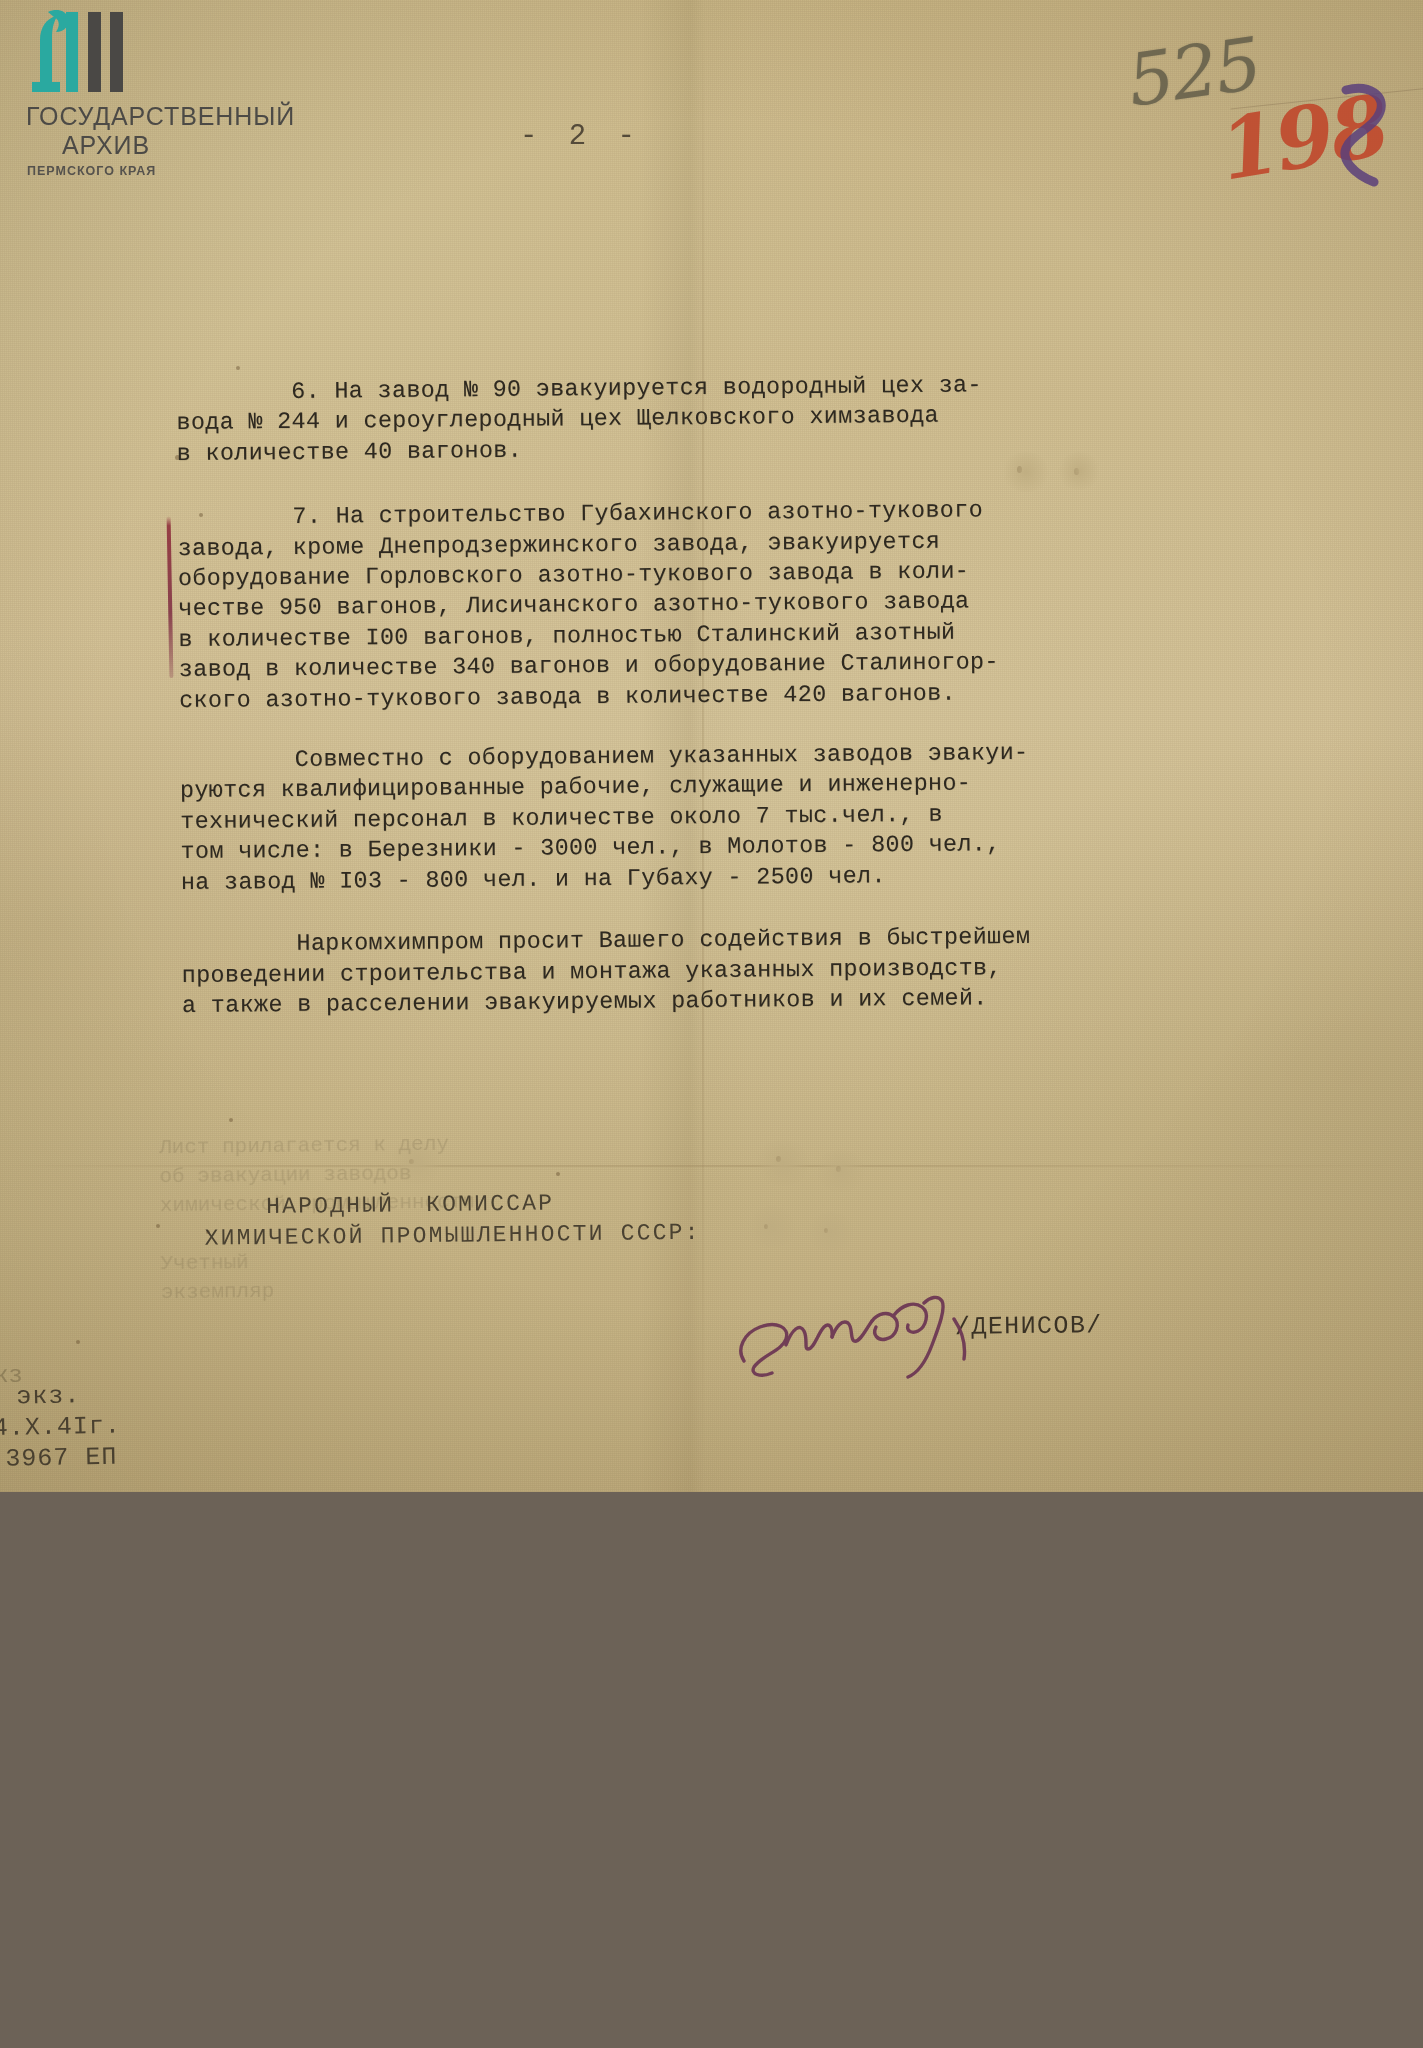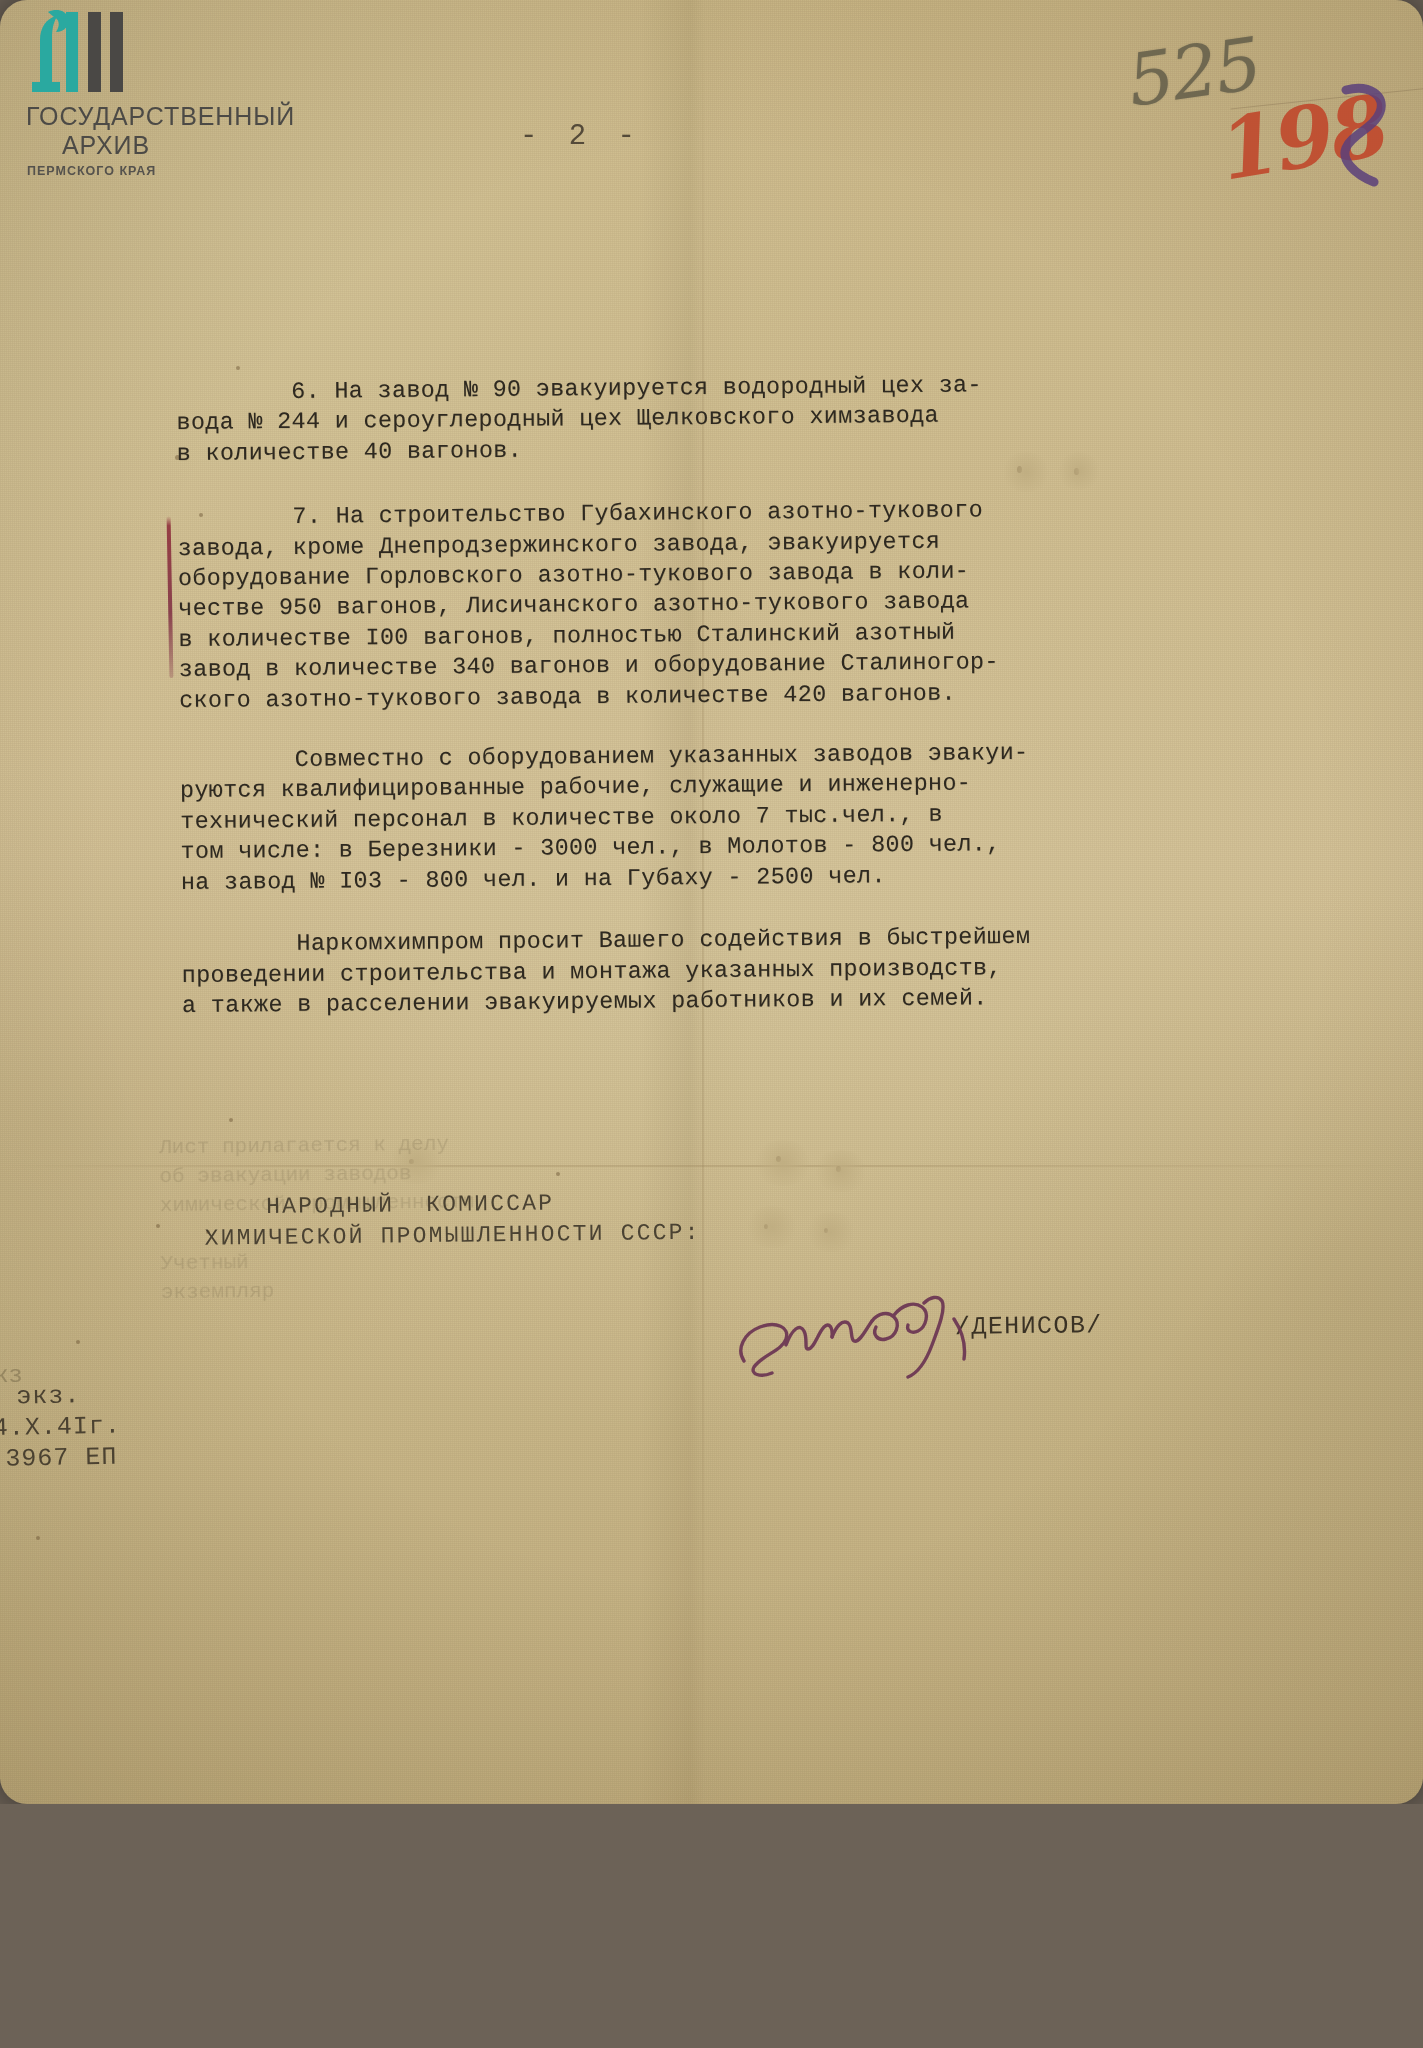--- a/index.html
+++ b/index.html
@@ -6,21 +6,21 @@
   html, body {
     margin: 0;
     padding: 0;
     background: #6c6257;
   }
 
   
   .page {
     position: relative;
     width: 1423px;
-    height: 1804px;
+    height: 1492px;
     margin: 0 auto;
     overflow: hidden;
     background-color: #cbb98c;
     background-image:
       
       linear-gradient(90deg,
         rgba(120,100,60,0.00) 0%,
         rgba(120,100,60,0.00) 45%,
         rgba(110,92,52,0.10) 48.5%,
         rgba(160,140,95,0.05) 49.5%,
@@ -29,21 +29,20 @@
       
       radial-gradient(ellipse 70% 45% at 18% 12%, rgba(214,201,159,0.55) 0%, rgba(214,201,159,0) 70%),
       radial-gradient(ellipse 60% 40% at 82% 20%, rgba(206,190,146,0.40) 0%, rgba(206,190,146,0) 70%),
       radial-gradient(ellipse 80% 38% at 50% 52%, rgba(216,203,162,0.45) 0%, rgba(216,203,162,0) 72%),
       radial-gradient(ellipse 85% 45% at 45% 88%, rgba(196,178,134,0.45) 0%, rgba(196,178,134,0) 75%),
       radial-gradient(ellipse 45% 30% at 95% 72%, rgba(176,157,112,0.35) 0%, rgba(176,157,112,0) 75%),
       radial-gradient(ellipse 40% 26% at 4% 62%, rgba(180,160,116,0.35) 0%, rgba(180,160,116,0) 75%),
       linear-gradient(180deg, #c9b585 0%, #cfbd90 22%, #d2c096 48%, #cbb98b 74%, #c2ae7e 100%);
     box-shadow: 0 0 40px rgba(0,0,0,0.55);
     font-family: "Liberation Sans", sans-serif;
-    border-radius: 27px;
   }
 
   
   .page::before {
     content: "";
     position: absolute;
     inset: 0;
     pointer-events: none;
     background-image:
       repeating-linear-gradient(0deg,

